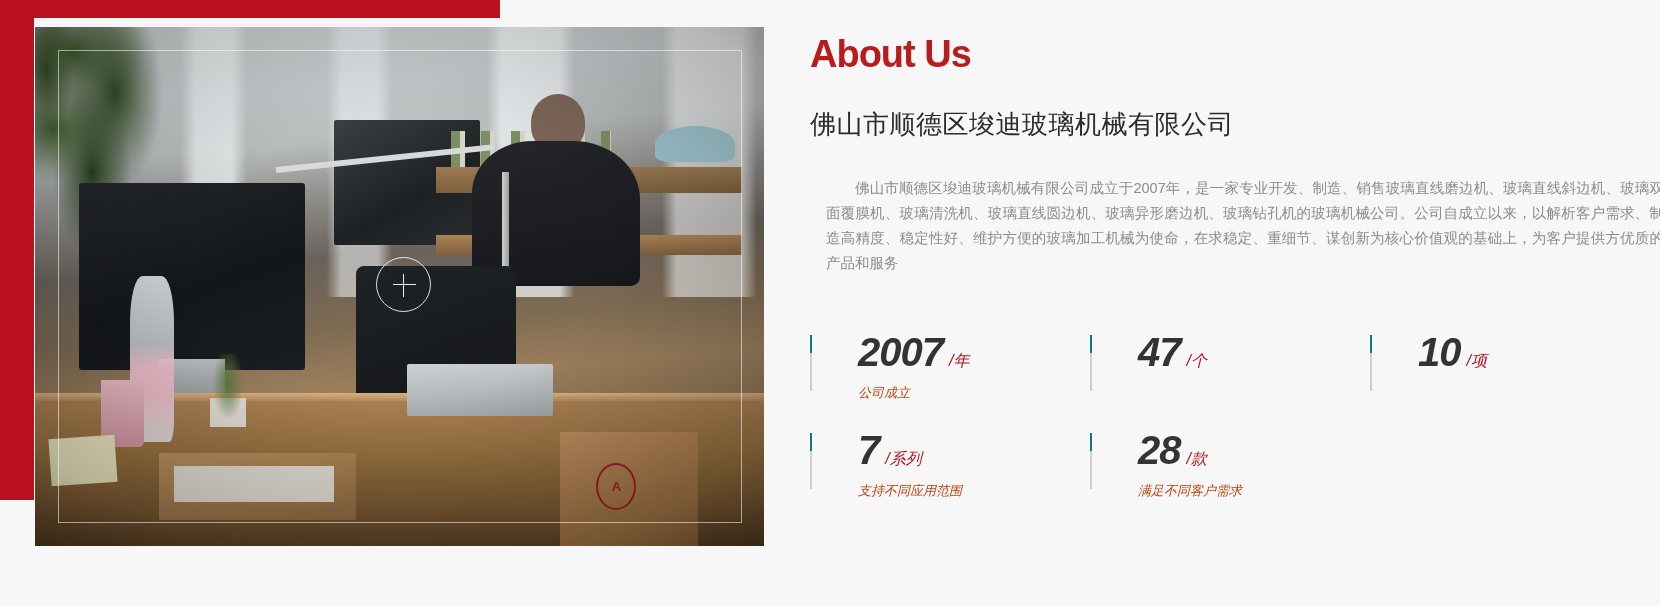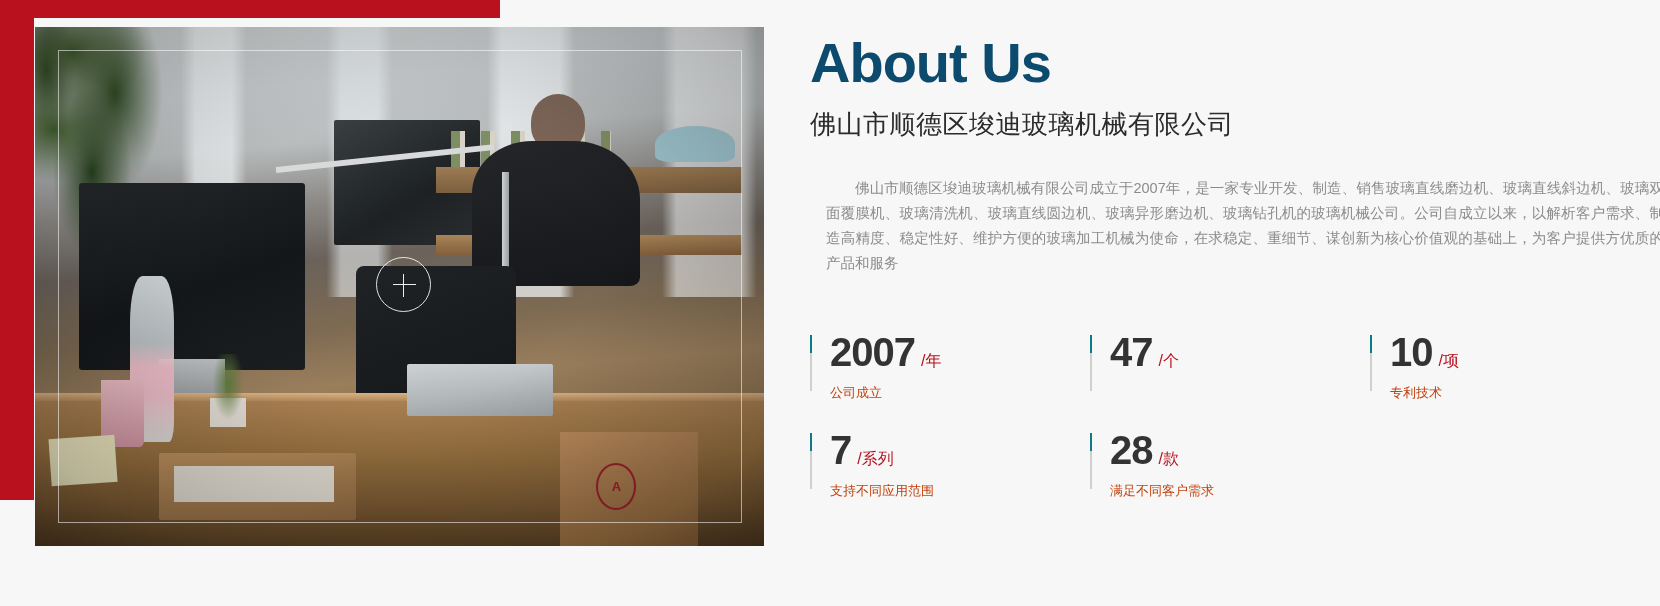--- a/index.html
+++ b/index.html
@@ -190,21 +190,21 @@
   }
   #plus-button::before { left:50%; top:16px; width:1.5px; height:23px; margin-left:-.75px; }
   #plus-button::after  { top:50%; left:16px; height:1.5px; width:23px; margin-top:-.75px; }
 
   
   #right-col {
     position:absolute; left:810px; top:0; width:850px; height:606px;
   }
   #heading {
     position:absolute; left:0; top:35px;
-    font-size:56px; font-weight:bold; color:#0c4a6e;
+    font-size:38px; font-weight:bold; color:#b91c1c;
     letter-spacing:-1px; line-height:1;
   }
   #subheading {
     position:absolute; left:0; top:107px;
     font-size:26px; font-weight:normal; color:#2b2b2b;
     letter-spacing:.5px;
   }
   #body-text {
     position:absolute; left:16px; top:176px; width:838px;
     font-size:14.5px; line-height:25px; color:#8c8c8c;
@@ -212,21 +212,21 @@
   }
   #body-text p { margin:0; }
   #body-text p.indent { text-indent:2em; }
 
   
   #stats {
     position:absolute; left:0; top:332px; width:840px;
     display:grid; grid-template-columns:repeat(3,280px);
     grid-auto-rows:62px; row-gap:36px;
   }
-  .stat { position:relative; padding-left:20px; }
+  .stat { position:relative; padding-left:48px;font-style:italic; }
   .stat-rule {
     position:absolute; left:0; top:3px; width:2px; height:56px;
     background:linear-gradient(180deg,#0c7b86 0%,#0c7b86 32%,#cfcfcf 32%,#cfcfcf 100%);
   }
   .stat-top { display:flex; align-items:baseline; }
   .stat-number {
     font-size:40px; font-weight:bold; color:#333333; line-height:1;
     letter-spacing:-1px;
   }
   .stat-unit {
@@ -305,21 +305,20 @@
         <span class="stat-unit">/个</span>
       </div>
     </div>
 
     <div class="stat">
       <span class="stat-rule"></span>
       <div class="stat-top">
         <span class="stat-number">10</span>
         <span class="stat-unit">/项</span>
       </div>
-      <div class="stat-label">专利技术</div>
     </div>
 
     <div class="stat">
       <span class="stat-rule"></span>
       <div class="stat-top">
         <span class="stat-number">7</span>
         <span class="stat-unit">/系列</span>
       </div>
       <div class="stat-label">支持不同应用范围</div>
     </div>

